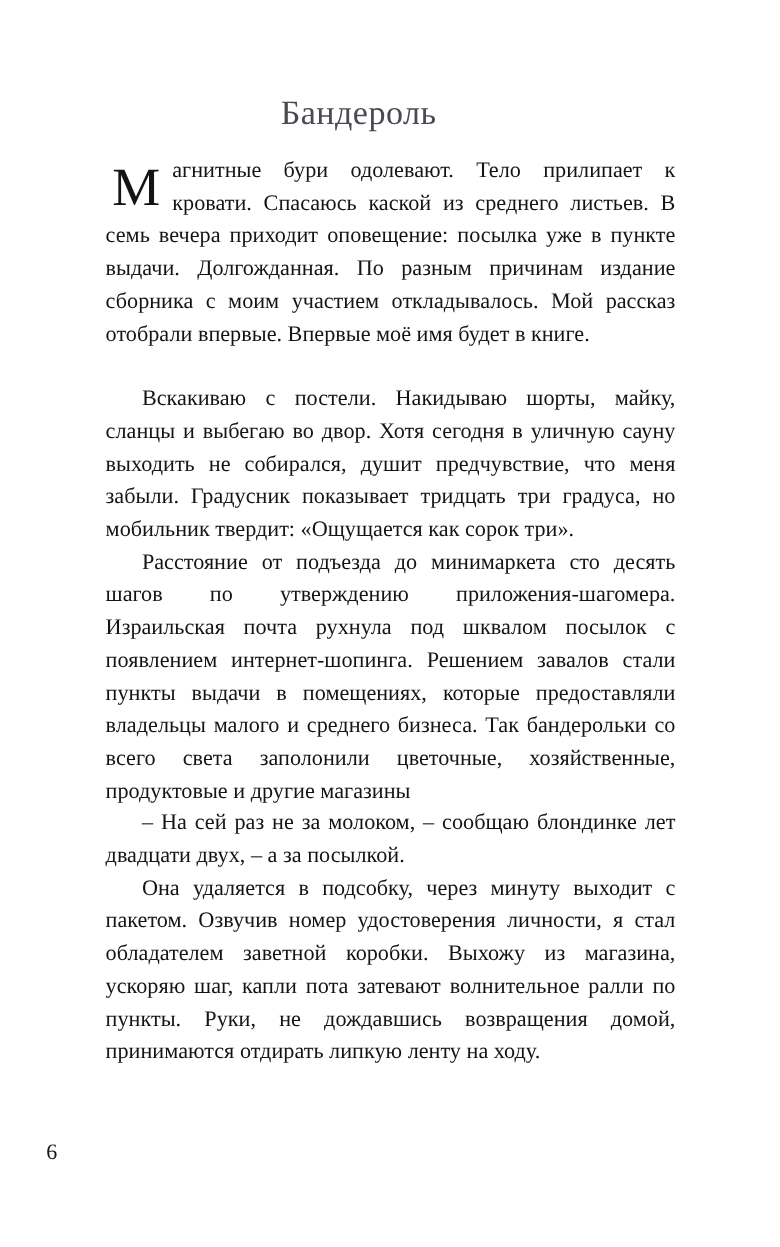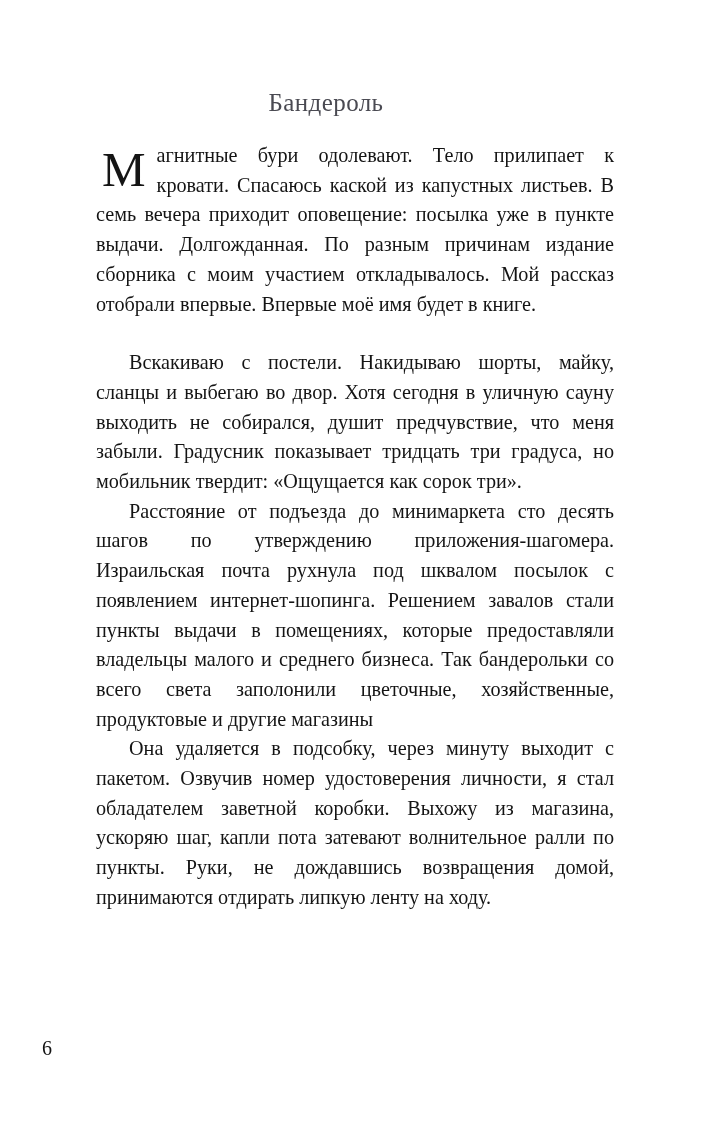--- a/index.html
+++ b/index.html
@@ -26,21 +26,21 @@
   }
 
   
   .chapter-title {
     position: absolute;
     top: 88px;
     left: 0;
     width: 652px;
     text-align: center;
     font-family: "Liberation Serif", "DejaVu Serif", serif;
-    font-size: 25px;
+    font-size: 31px;
     line-height: 30px;
     color: #4a4a52;
     letter-spacing: 0.4px;
     font-weight: 400;
   }
 
   
   .text-column {
     position: absolute;
     left: 96px;
@@ -96,28 +96,29 @@
 </style>
 </head>
 <body>
 
 <div class="page">
 
   <div class="chapter-title">Бандероль</div>
 
   <div class="text-column">
 
-    <p class="para dropcap-para"><span class="dropcap">М</span><span>агнитные бури одолевают. Тело прилипает к кровати. Спасаюсь каской из капустных листьев. В семь вечера приходит оповещение: посылка уже в пункте выдачи. Долгожданная. По разным причинам издание сборника с моим участием откладывалось. Мой рассказ отобрали впервые. Впервые моё имя будет в книге.</span></p>
+    <p class="para dropcap-para"><span class="dropcap">М</span><span>агнитные бури одолевают. Тело прилипает к кровати. Спасаюсь каской из среднего листьев. В семь вечера приходит оповещение: посылка уже в пункте выдачи. Долгожданная. По разным причинам издание сборника с моим участием откладывалось. Мой рассказ отобрали впервые. Впервые моё имя будет в книге.</span></p>
 
     <div class="para-gap"></div>
 
     <p class="para"><span>Вскакиваю с постели. Накидываю шорты, майку, сланцы и выбегаю во двор. Хотя сегодня в уличную сауну выходить не собирался, душит предчувствие, что меня забыли. Градусник показывает тридцать три градуса, но мобильник твердит: «Ощущается как сорок три».</span></p>
 
     <p class="para"><span>Расстояние от подъезда до минимаркета сто десять шагов по утверждению приложения-шагомера. Израильская почта рухнула под шквалом посылок с появлением интернет-шопинга. Решением завалов стали пункты выдачи в помещениях, которые предоставляли владельцы малого и среднего бизнеса. Так бандерольки со всего света заполонили цветочные, хозяйственные, продуктовые и другие магазины</span></p>
 
+    <p class="para"><span>– На сей раз не за молоком, – сообщаю блондинке лет двадцати двух, – а за посылкой.</span></p>
 
     <p class="para"><span>Она удаляется в подсобку, через минуту выходит с пакетом. Озвучив номер удостоверения личности, я стал обладателем заветной коробки. Выхожу из магазина, ускоряю шаг, капли пота затевают волнительное ралли по пункты. Руки, не дождавшись возвращения домой, принимаются отдирать липкую ленту на ходу.</span></p>
 
   </div>
 
   <div class="folio">6</div>
 
 </div>
 
 </body></html>

